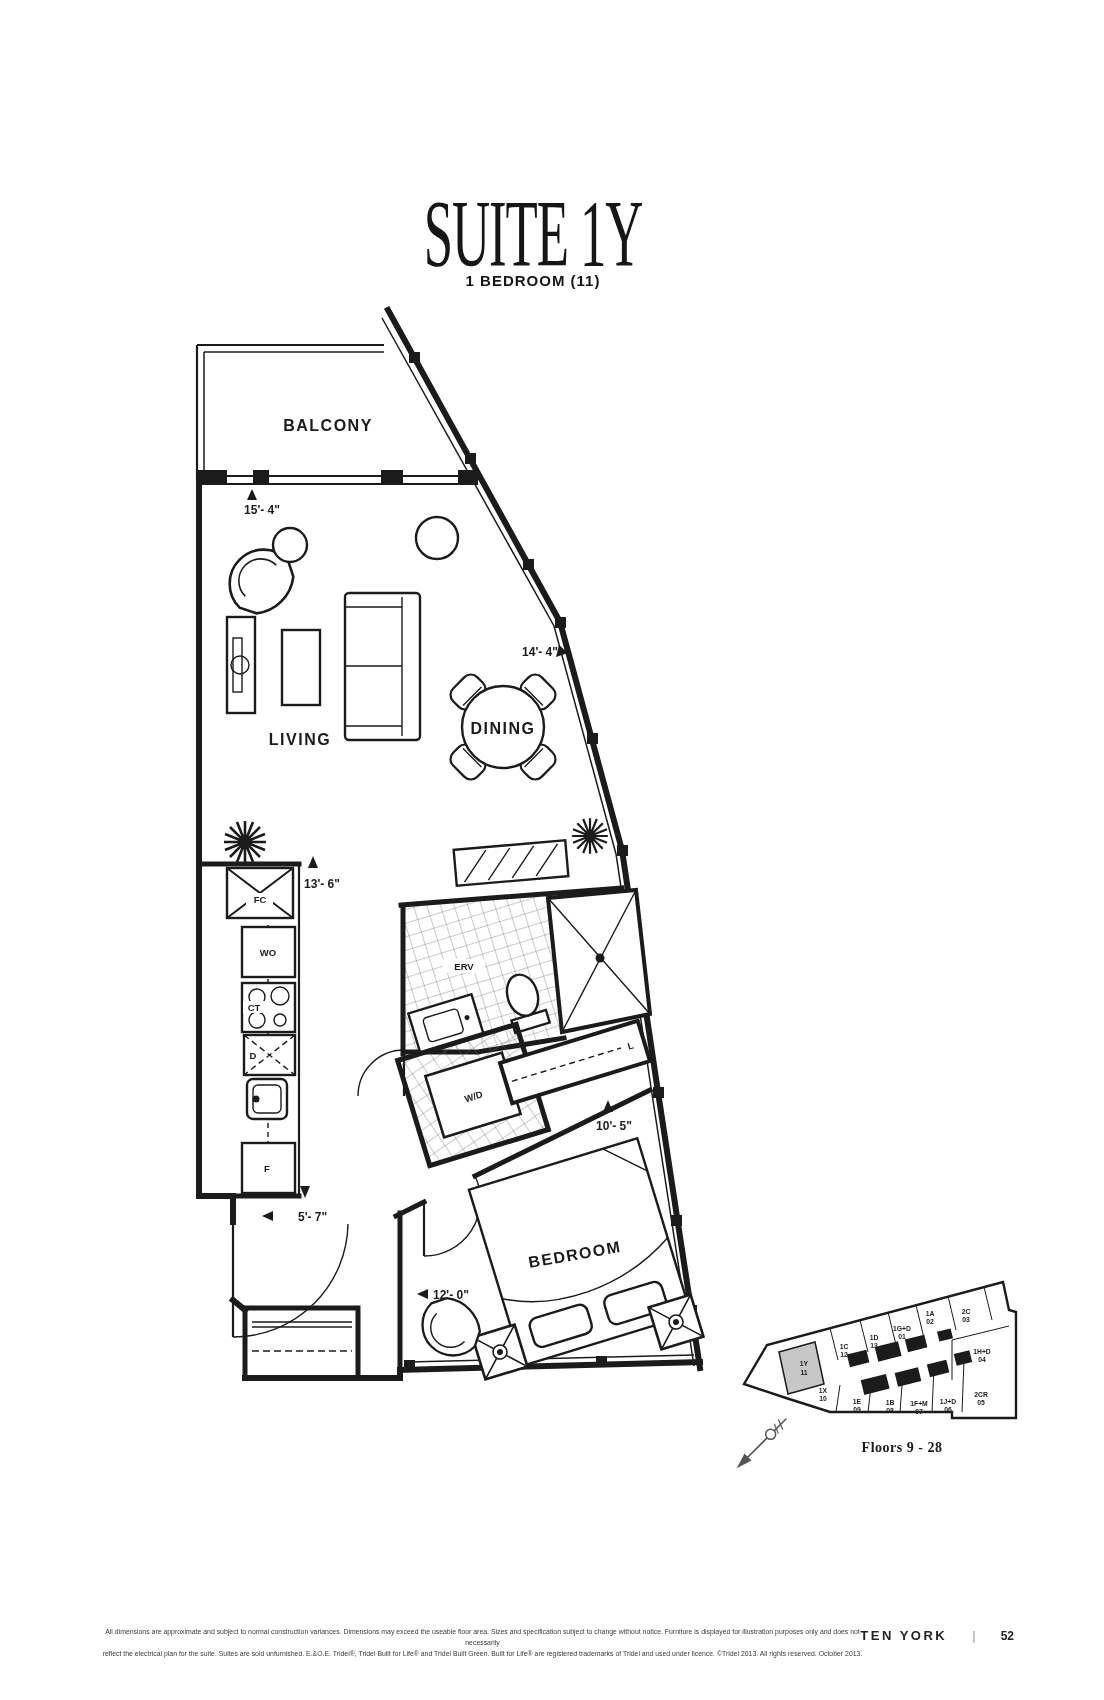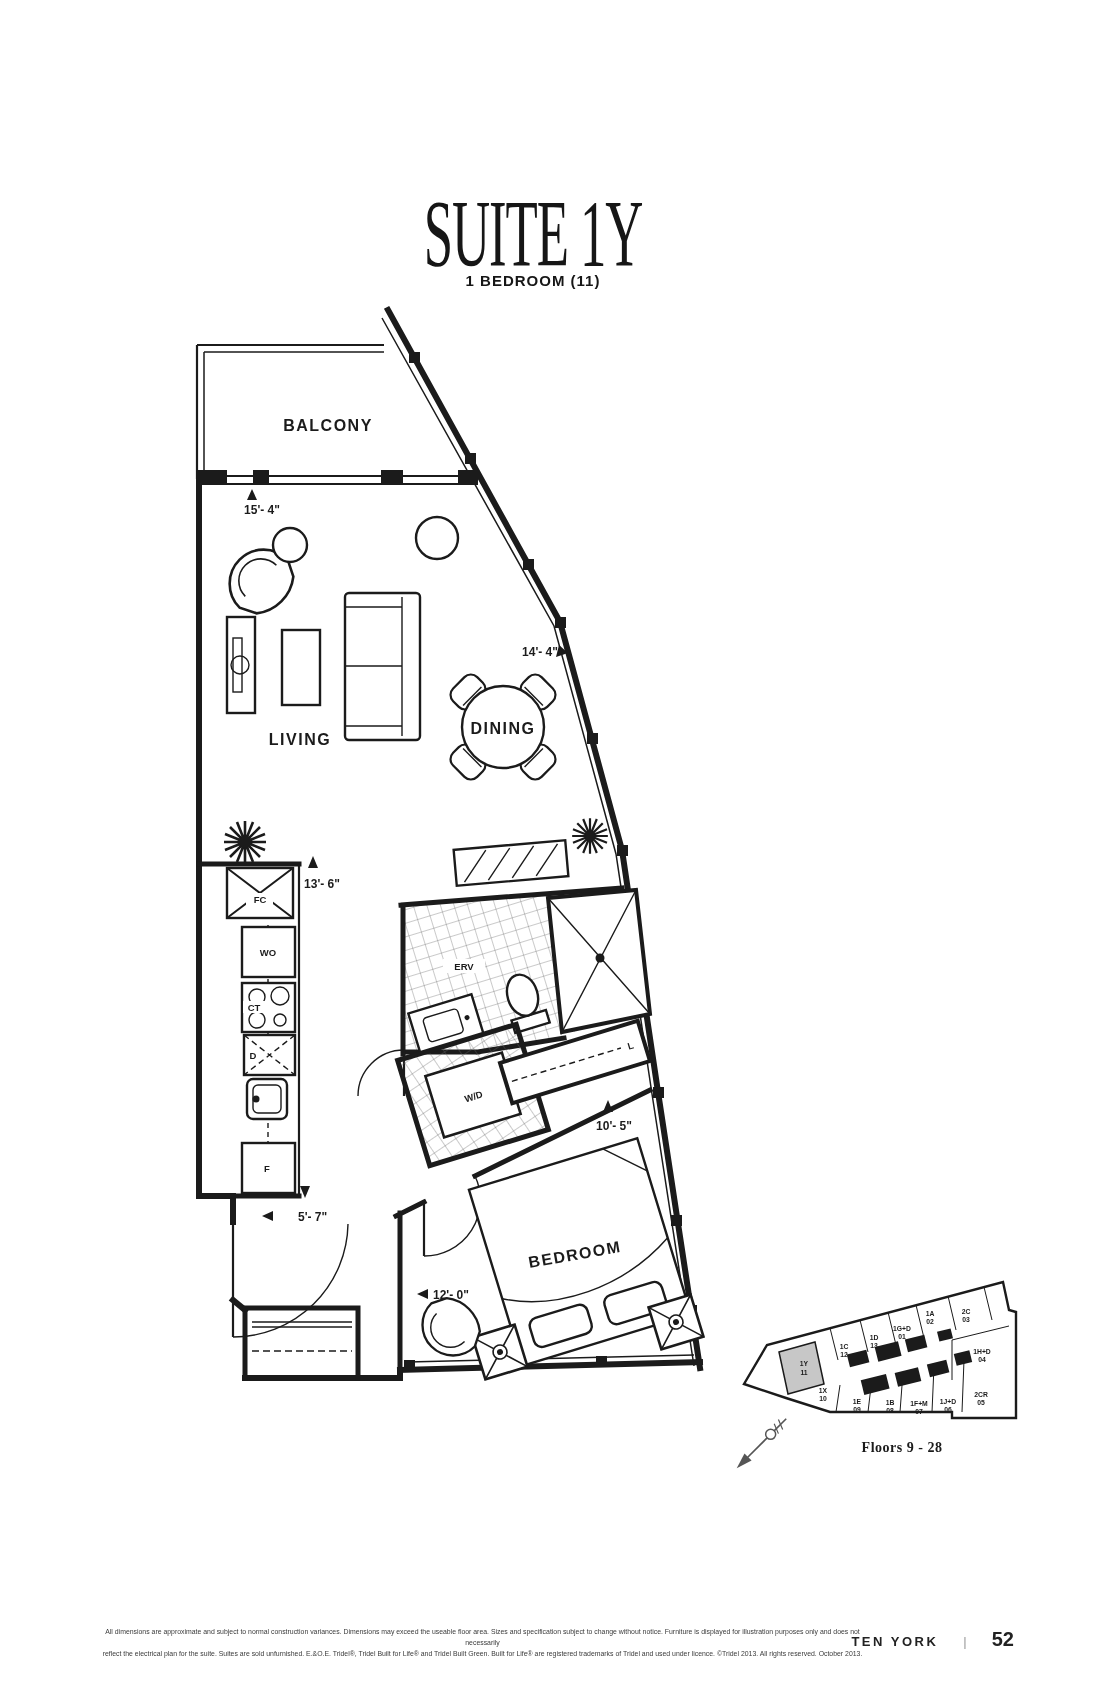--- a/index.html
+++ b/index.html
@@ -11,21 +11,21 @@
          white-space:nowrap;color:#161616;}
   #subtitle{position:absolute;top:272px;left:-19px;width:1104px;text-align:center;
          font-size:15px;font-weight:bold;letter-spacing:1px;color:#161616;}
   svg{position:absolute;top:0;left:0;}
   #footer-disclaimer{position:absolute;top:1626px;left:95px;width:775px;
          font-size:6.9px;line-height:1.6;color:#3a3a3a;text-align:center;}
   #footer-brand{position:absolute;top:1628px;right:90px;font-size:13px;color:#222;
          display:flex;align-items:baseline;gap:16px;}
   #footer-brand .brand-name{letter-spacing:2.5px;font-weight:600;}
   #footer-brand .bar{margin:0 9px;color:#999;font-weight:300;}
-  #footer-brand .page-num{font-weight:bold;font-size:20px;}
+  #footer-brand .page-num{font-weight:bold;font-size:12px;}
   text{font-family:"Liberation Sans",sans-serif;fill:#1b1b1b;}
   .room-label{font-size:16px;font-weight:bold;letter-spacing:1.5px;}
   .fix-label{font-size:9.5px;font-weight:bold;}
   .dim-label{font-size:12px;font-weight:bold;}
   .kp-label{font-size:6.8px;font-weight:bold;}
   .kp-caption{font-family:"Liberation Serif",serif;font-size:14px;font-weight:bold;letter-spacing:0.5px;}
   .wall{stroke:#1b1b1b;stroke-width:6;fill:none;stroke-linecap:square;}
   .wall5{stroke:#1b1b1b;stroke-width:5;fill:none;stroke-linecap:square;}
   .thin{stroke:#1b1b1b;stroke-width:1.5;fill:none;}
   .thin2{stroke:#1b1b1b;stroke-width:2.2;fill:none;}

